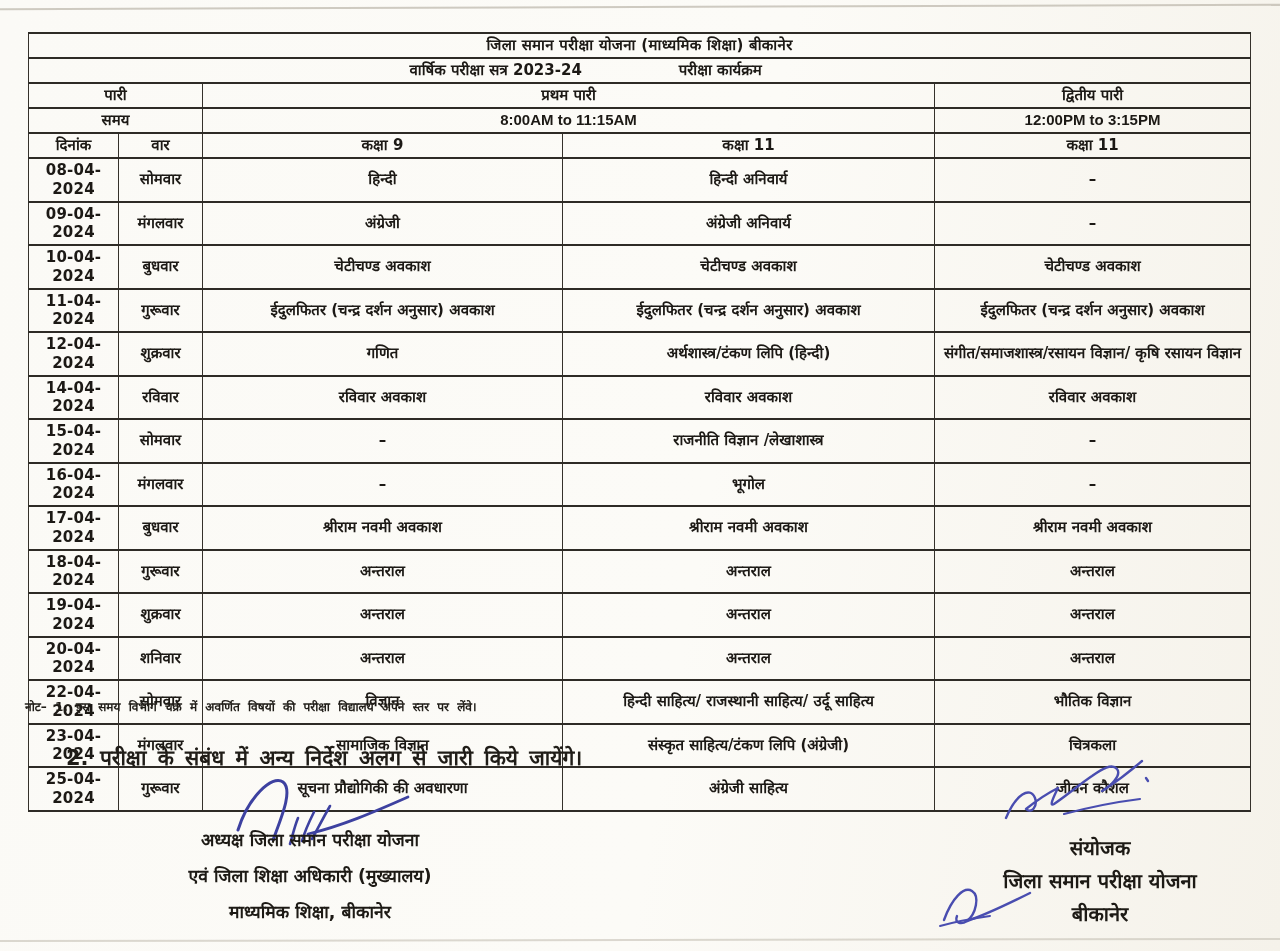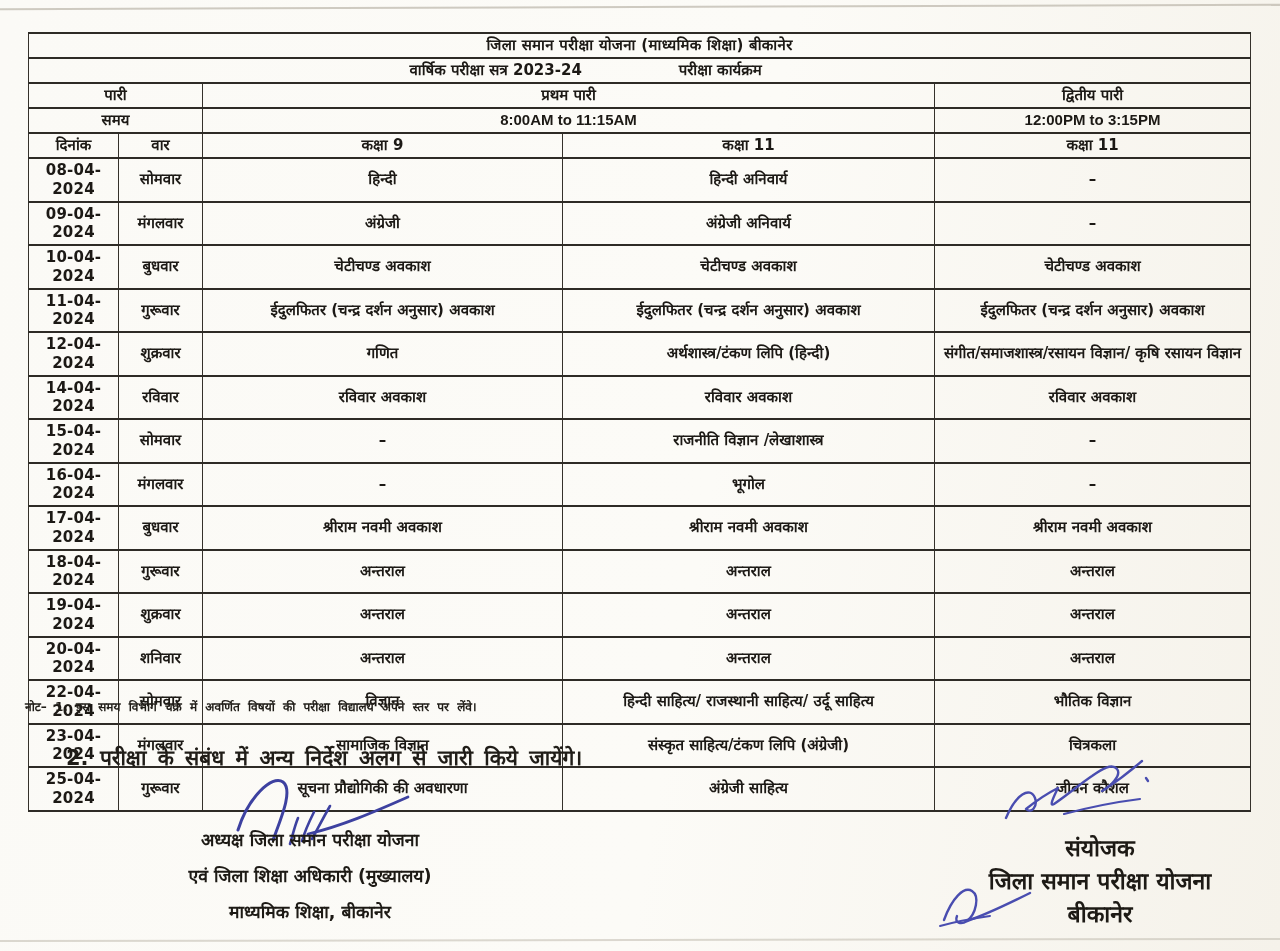--- a/index.html
+++ b/index.html
@@ -45,21 +45,21 @@
   .subtitle-flex .session{margin-left:31%;}
   .subtitle-flex .programme{margin-left:8%;}
   td.date-cell{font-size:14px;letter-spacing:.2px;}
   td.day-cell{font-size:15px;}
   td.time-cell{font-size:14.5px;font-family:Liberation Sans, sans-serif;}
   td.small-wrap{font-size:14.5px;}
   .notes{position:absolute;left:25px;top:698px;font-weight:bold;font-size:12px;word-spacing:4px;color:#201d18;}
   .note-2{position:absolute;left:66px;top:743px;font-weight:bold;font-size:21px;word-spacing:4px;color:#201d18;}
   .sig-block{position:absolute;text-align:center;font-weight:bold;color:#1d1a15;}
   .sig-left{left:130px;top:822px;width:360px;font-size:17.5px;line-height:36px;}
-  .sig-right{left:960px;top:832px;width:280px;font-size:23px;line-height:33px;}
+  .sig-right{left:960px;top:832px;width:280px;font-size:20px;line-height:33px;}
   .sig-svg{position:absolute;}
   .sig-svg path{fill:none;stroke-linecap:round;stroke-linejoin:round;}
   .sig1{left:222px;top:768px;}
   .sig2{left:998px;top:758px;}
   .sig3{left:936px;top:880px;}
 </style>
 </head>
 <body>
 
 <div class="page">

